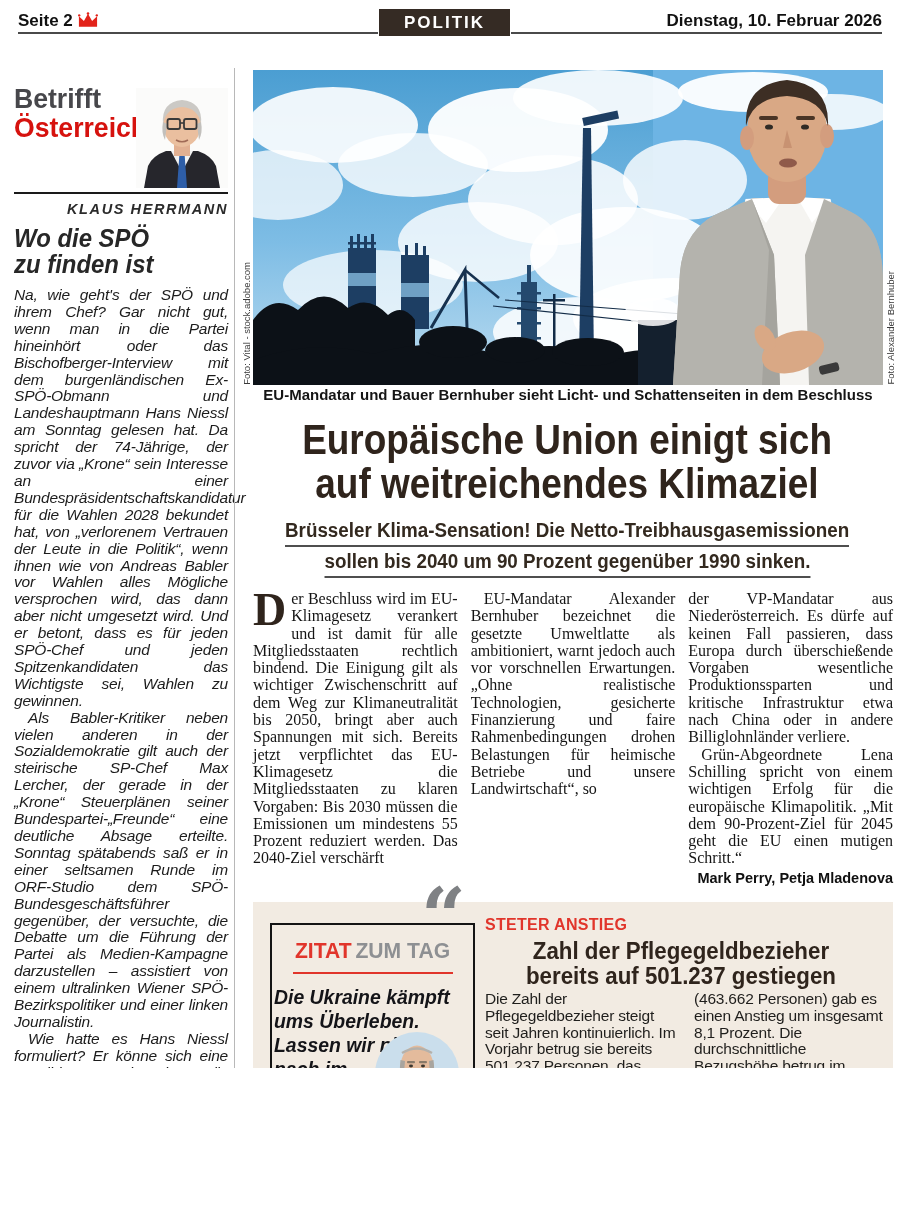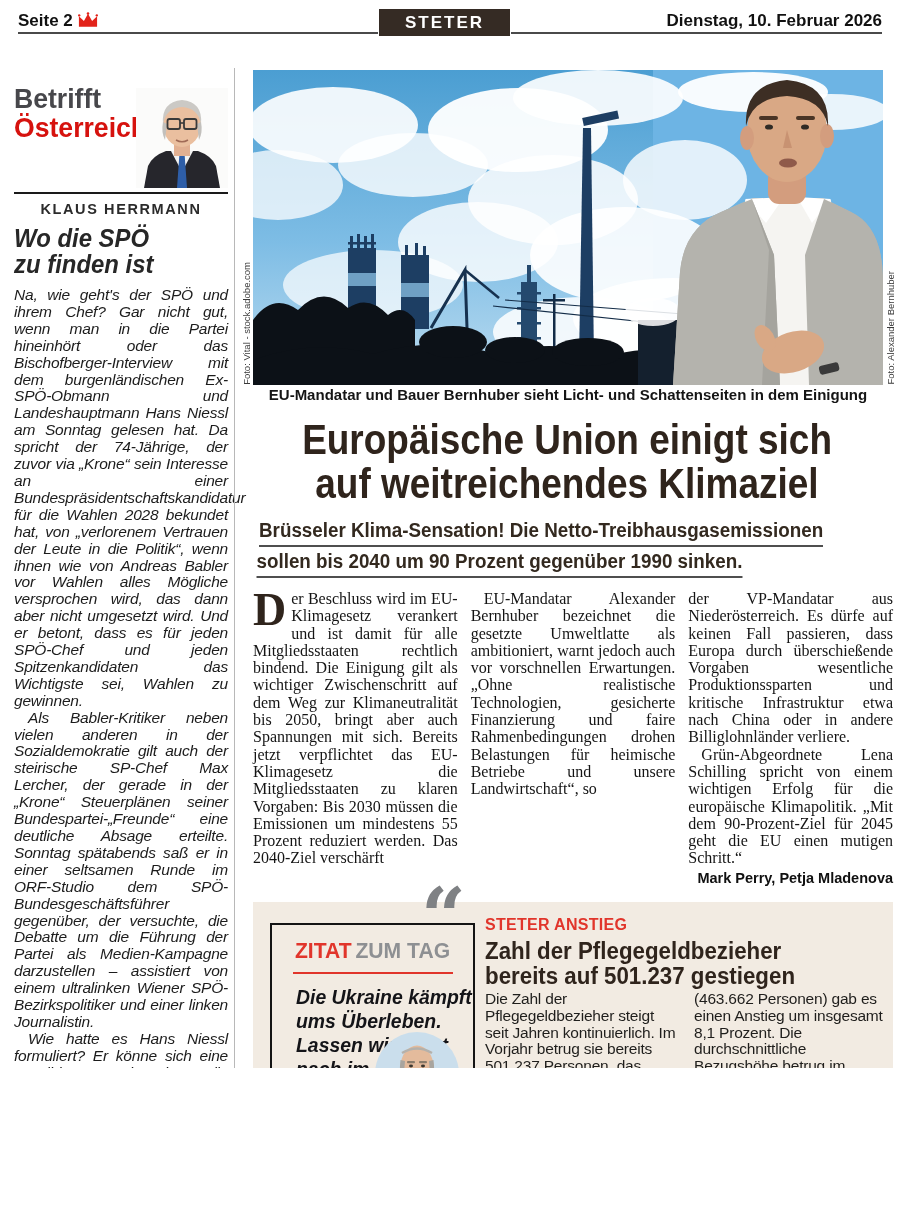--- a/index.html
+++ b/index.html
@@ -17,21 +17,21 @@
   .date{position:absolute;right:18px;top:11px;font-weight:bold;font-size:17px;color:#111;padding-left:30px;}
 
   
   .left-col{position:absolute;left:14px;top:58px;width:214px;}
   .brand{position:relative;height:106px;}
   .brand-b1,.brand-b2{font-size:28px;font-weight:bold;line-height:29px;transform:scaleX(0.95);transform-origin:left;}
   .brand-b1{color:#47474b;margin-top:26px;}
   .brand-b2{color:#d6120e;}
   .klaus-photo{position:absolute;right:0;top:4px;width:92px;height:100px;}
   .brand-rule{height:2px;background:#1a1a1a;margin-top:2px;}
-  .author{text-align:center;font-weight:bold;font-size:14.5px;letter-spacing:1.6px;margin:7px 0 4px;color:#2b2b2b;}
+  .author{text-align:right;font-weight:bold;font-size:14.5px;letter-spacing:1.6px;margin:7px 0 4px;color:#2b2b2b;font-style:italic;}
   .col-title{font-style:italic;font-weight:bold;font-size:26px;line-height:26px;color:#272727;
              transform:scaleX(0.92);transform-origin:left;margin:8px 0 10px;}
   .col-title span{display:block;}
   .col-body p{font-style:italic;font-size:15.5px;line-height:16.9px;text-align:justify;margin:0;color:#1c1c1c;
               letter-spacing:-0.2px;hyphens:auto;}
   .col-body p + p{text-indent:14px;}
   .left-end-rule{position:absolute;left:14px;top:1188px;width:214px;height:4px;background:#141414;}
   .v-divider{position:absolute;left:234px;top:68px;width:1px;height:1108px;background:#b8b8b8;}
 
   
@@ -39,21 +39,21 @@
   .main-photo{position:absolute;left:12px;top:12px;width:630px;height:315px;}
   .credit-col{position:absolute;width:11px;top:12px;height:315px;}
   .credit-col.left{left:0;}
   .credit-col.right{left:644px;}
   .credit-col span{position:absolute;bottom:0;left:0;writing-mode:vertical-rl;transform:rotate(180deg);
                    font-size:9.5px;color:#3a3a3a;white-space:nowrap;}
   .caption{position:absolute;left:12px;top:328px;width:630px;text-align:center;font-weight:bold;font-size:15px;color:#151515;}
   .headline{position:absolute;left:0;top:360px;width:652px;text-align:center;font-weight:bold;
             font-size:42px;line-height:44px;color:#2f241c;margin:0;}
   .headline span{display:inline-block;transform:scaleX(0.88);white-space:nowrap;}
-  .subhead{position:absolute;left:0;top:458px;width:652px;font-weight:bold;font-size:20px;color:#33291f;}
+  .subhead{position:absolute;left:0;top:458px;width:652px;text-align:center;font-weight:bold;font-size:20px;color:#33291f;}
   .subhead span{display:inline-block;transform:scaleX(0.94);border-bottom:2px solid #4f4f4f;padding-bottom:3px;
                 margin-top:3px;white-space:nowrap;}
   .article{position:absolute;left:12px;top:532px;width:640px;display:flex;gap:13px;
            font-family:"Liberation Serif",serif;font-size:16px;line-height:17.3px;text-align:justify;color:#141414;}
   .a-col{flex:1;min-width:0;}
   .a-col p{margin:0;hyphens:auto;}
   .a-col p.indent{text-indent:13px;}
   .dropcap{float:left;font-weight:bold;font-size:46px;line-height:36px;color:#2f241c;padding:2px 5px 0 0;}
   .byline{text-align:right;font-family:"Liberation Sans",sans-serif;font-weight:bold;font-size:14.5px;margin-top:3px;color:#101010;}
 
@@ -61,50 +61,50 @@
   .bottom{position:absolute;left:253px;top:902px;width:640px;height:284px;background:#f2ebe2;border-bottom:3px solid #8b867f;}
   .quote-box{position:absolute;left:17px;top:21px;width:201px;height:248px;border:2px solid #141414;}
   .qmark{position:absolute;left:168px;top:-14px;font-family:"DejaVu Serif",serif;font-weight:bold;
          font-size:78px;line-height:58px;color:#7f8184;}
   .q-credit{position:absolute;left:4px;bottom:14px;writing-mode:vertical-rl;transform:rotate(180deg);
             font-size:10px;font-weight:bold;color:#333;}
   .z-label{margin-top:13px;text-align:center;font-size:22px;font-weight:bold;transform:scaleX(0.96);}
   .z-red{color:#e1352b;}
   .z-gray{color:#8e9093;margin-left:4px;}
   .z-rule{width:160px;height:2px;background:#e1352b;margin:8px 0 0 21px;}
-  .quote-text{margin:11px 0 0 24px;font-size:20px;font-weight:bold;font-style:italic;line-height:24px;color:#141418;}
+  .quote-text{margin:11px 0 0 2px;font-size:20px;font-weight:bold;font-style:italic;line-height:24px;color:#141418;}
   .quote-text span{display:block;transform:scaleX(0.97);transform-origin:left;white-space:nowrap;}
   .landau-photo{position:absolute;right:14px;bottom:57px;width:84px;height:84px;}
   .q-caption{position:absolute;left:14px;bottom:8px;font-size:14px;line-height:15.5px;color:#18181b;}
   .q-caption span{display:block;}
   .q-caption b{font-weight:bold;}
 
   .stat{position:absolute;left:232px;top:14px;width:404px;}
   .kicker{color:#e1352b;font-weight:bold;font-size:16px;letter-spacing:0.3px;}
-  .stat-h{font-size:23px;line-height:25px;font-weight:bold;color:#2f241c;margin:5px 0 0;}
+  .stat-h{font-size:23px;line-height:25px;font-weight:bold;color:#2f241c;margin:5px 0 0;text-align:center;}
   .stat-h span{display:block;transform:scaleX(0.97);transform-origin:left;white-space:nowrap;}
   .stat-cols{display:flex;gap:14px;margin-top:2px;}
   .stat-cols p{flex:1;margin:0;font-size:15.5px;line-height:16.8px;color:#1f1e1c;letter-spacing:-0.2px;}
 </style>
 </head>
 <body>
 
 <div class="page">
 
   <div class="page-label">
     <span>Seite 2</span>
     <svg class="crown" viewBox="0 0 22 17">
       <path d="M1 16 L1 4.5 L6.5 9.5 L11 1.5 L15.5 9.5 L21 4.5 L21 16 Z" fill="#e2231a"></path>
       <circle cx="1.3" cy="3.4" r="1.3" fill="#e2231a"></circle>
         <circle cx="11" cy="1.4" r="1.4" fill="#e2231a"></circle>
         <circle cx="20.7" cy="3.4" r="1.3" fill="#e2231a"></circle>
     </svg>
   </div>
   <div class="hrule l"></div>
-  <div class="politik-badge">STETER</div>
+  <div class="politik-badge">POLITIK</div>
   <div class="hrule r"></div>
   <div class="date">Dienstag, 10. Februar 2026</div>
 
   <aside class="left-col">
     <div class="brand">
       <div class="brand-b1">Betrifft</div>
       <div class="brand-b2">Österreich</div>
       <svg class="klaus-photo" viewBox="0 0 92 100">
         <rect width="92" height="100" fill="#fbfbfa"></rect>
         <path d="M8 100 L12 78 Q16 68 30 63 L62 63 Q76 68 80 78 L84 100 Z" fill="#26262c"></path>
@@ -226,21 +226,21 @@
         <ellipse cx="535" cy="93" rx="9" ry="4.5" fill="#8f5a4a"></ellipse>
         <ellipse cx="540" cy="282" rx="32" ry="20" fill="#d9a885" transform="rotate(-18 540 282)"></ellipse>
         <ellipse cx="512" cy="268" rx="9" ry="14" fill="#d9a885" transform="rotate(-30 512 268)"></ellipse>
         <rect x="566" y="294" width="20" height="9" rx="3" fill="#3a3a3a" transform="rotate(-14 576 298)"></rect>
       </g>
     </svg>
     <div class="credit-col right">
       <span>Foto: Alexander Bernhuber</span>
     </div>
 
-    <figcaption class="caption">EU-Mandatar und Bauer Bernhuber sieht Licht- und Schattenseiten in dem Einigung</figcaption>
+    <figcaption class="caption">EU-Mandatar und Bauer Bernhuber sieht Licht- und Schattenseiten in dem Beschluss</figcaption>
 
     <h1 class="headline">
       <span>Europäische Union einigt sich</span><br>
       <span>auf weitreichendes Klimaziel</span>
     </h1>
     <div class="subhead">
       <span>Brüsseler Klima-Sensation! Die Netto-Treibhausgasemissionen</span><br>
       <span>sollen bis 2040 um 90 Prozent gegenüber 1990 sinken.</span>
     </div>
 

